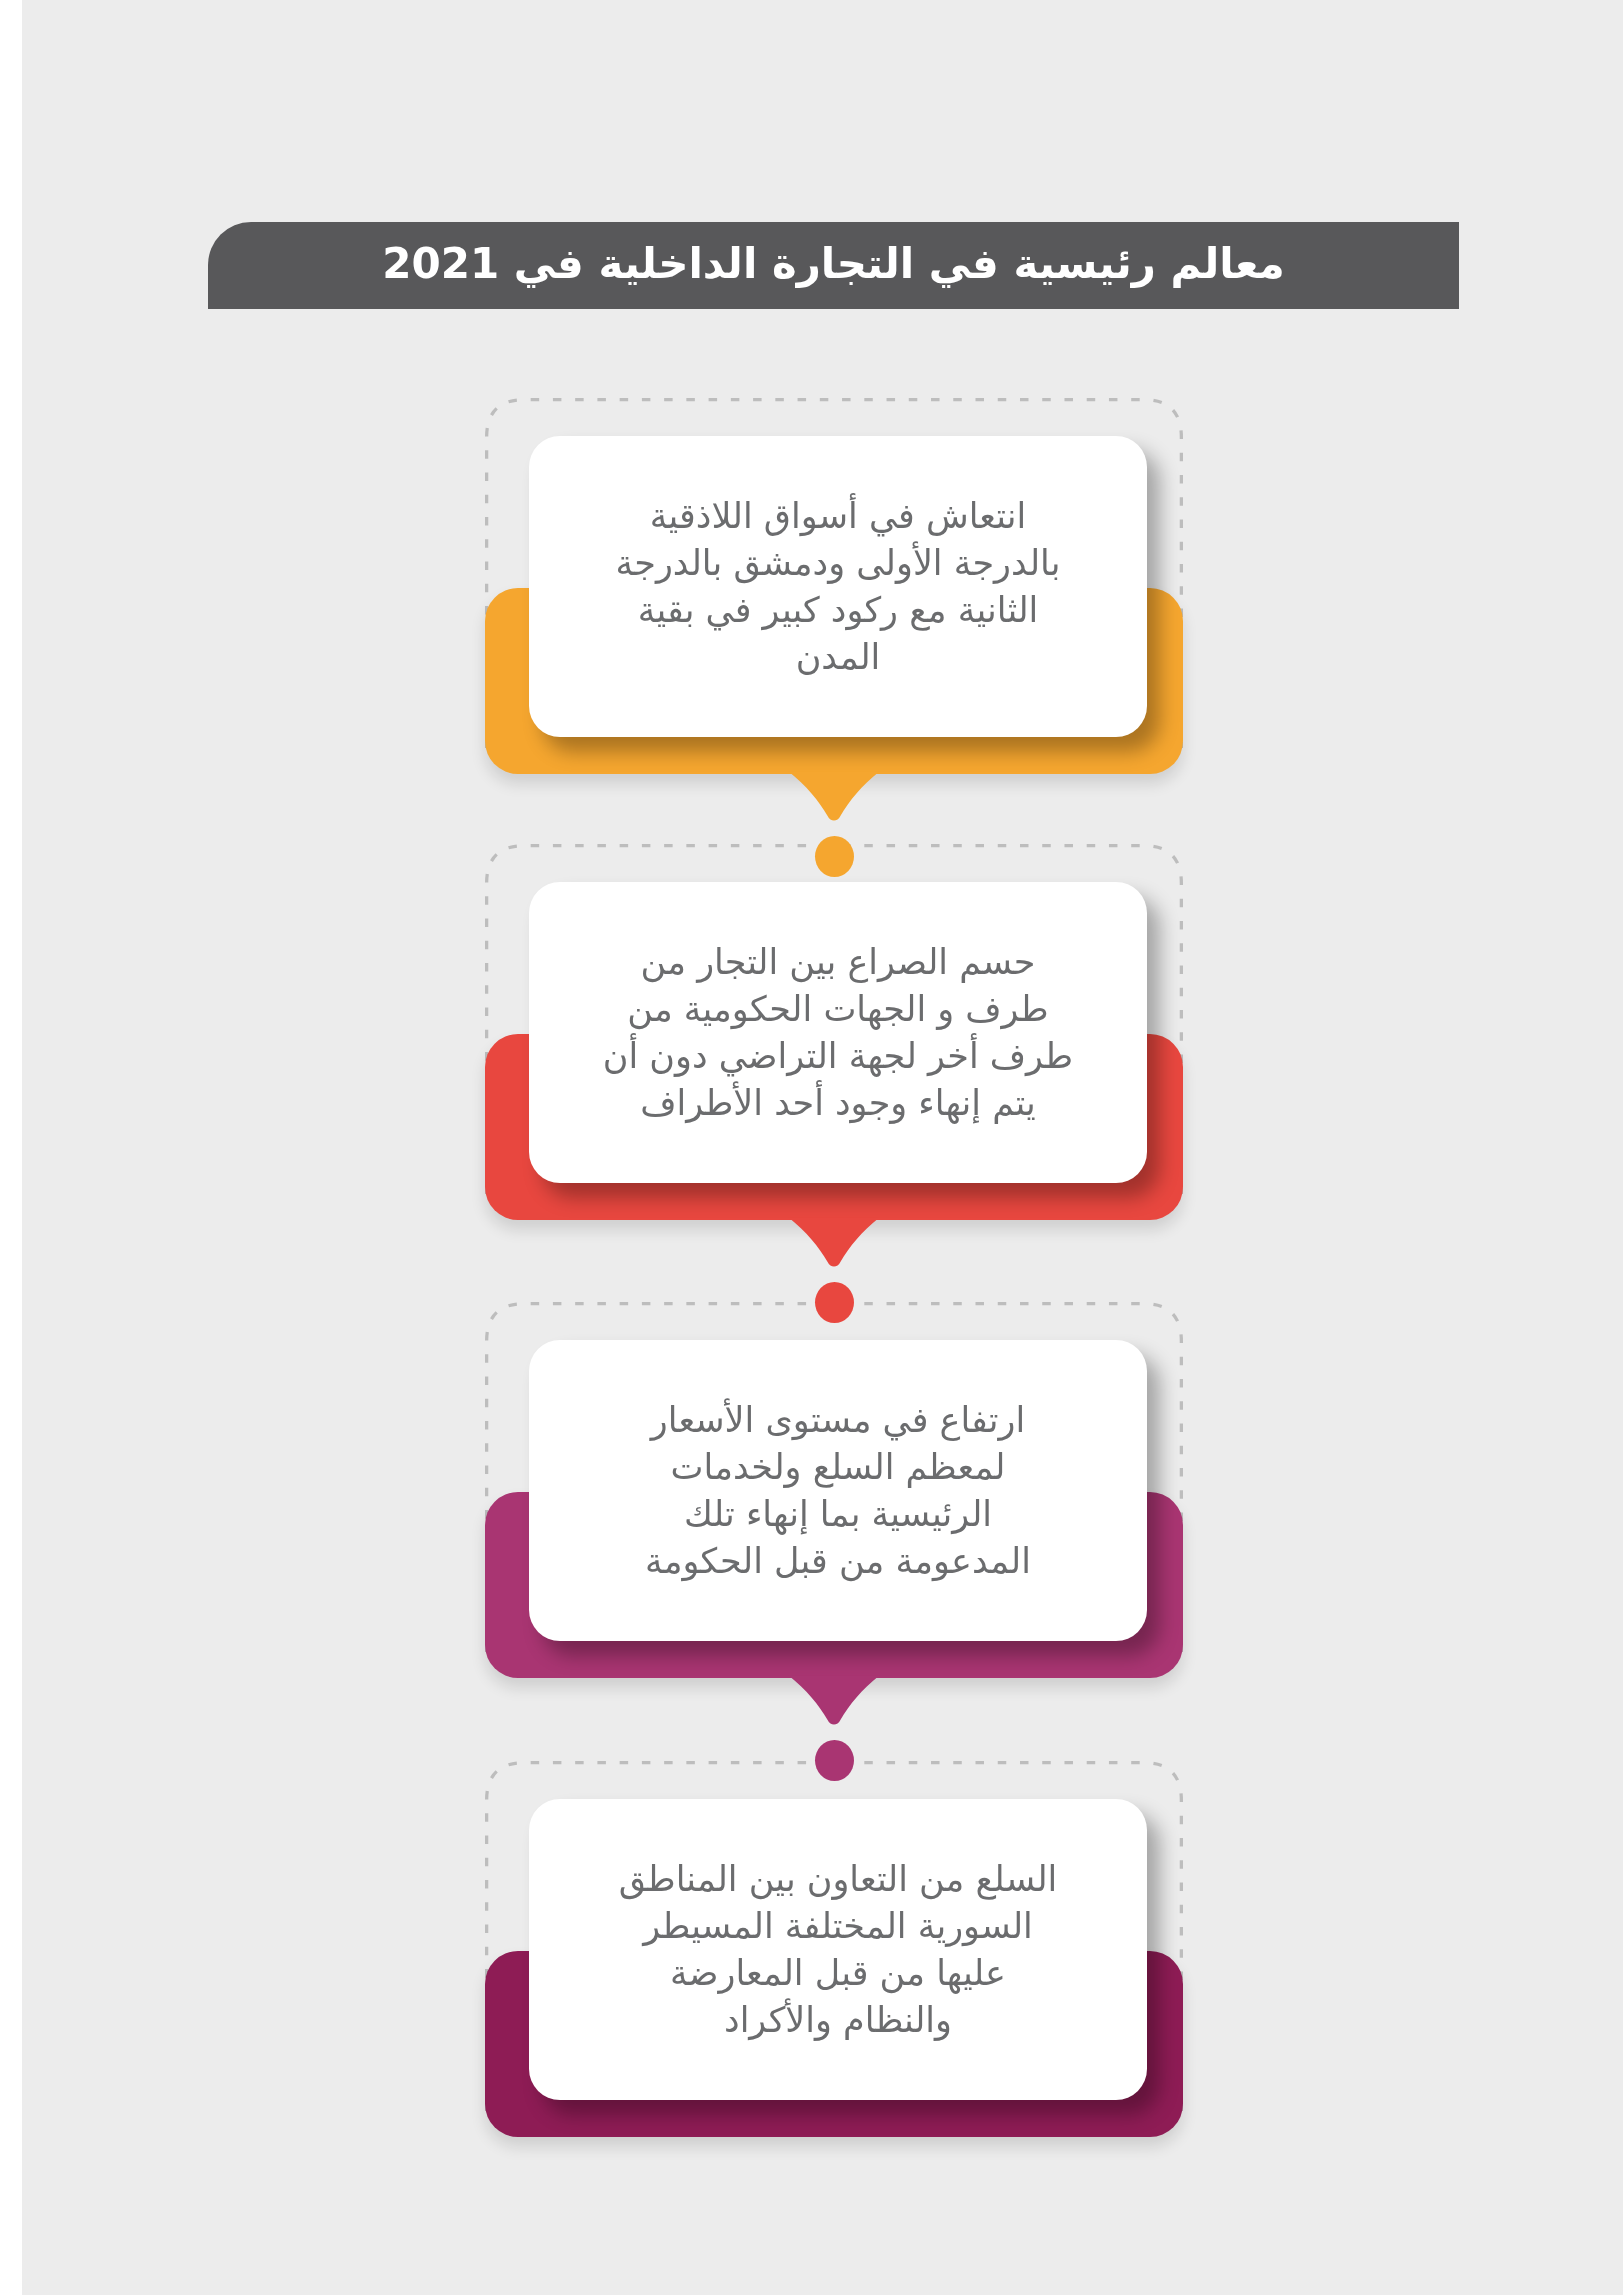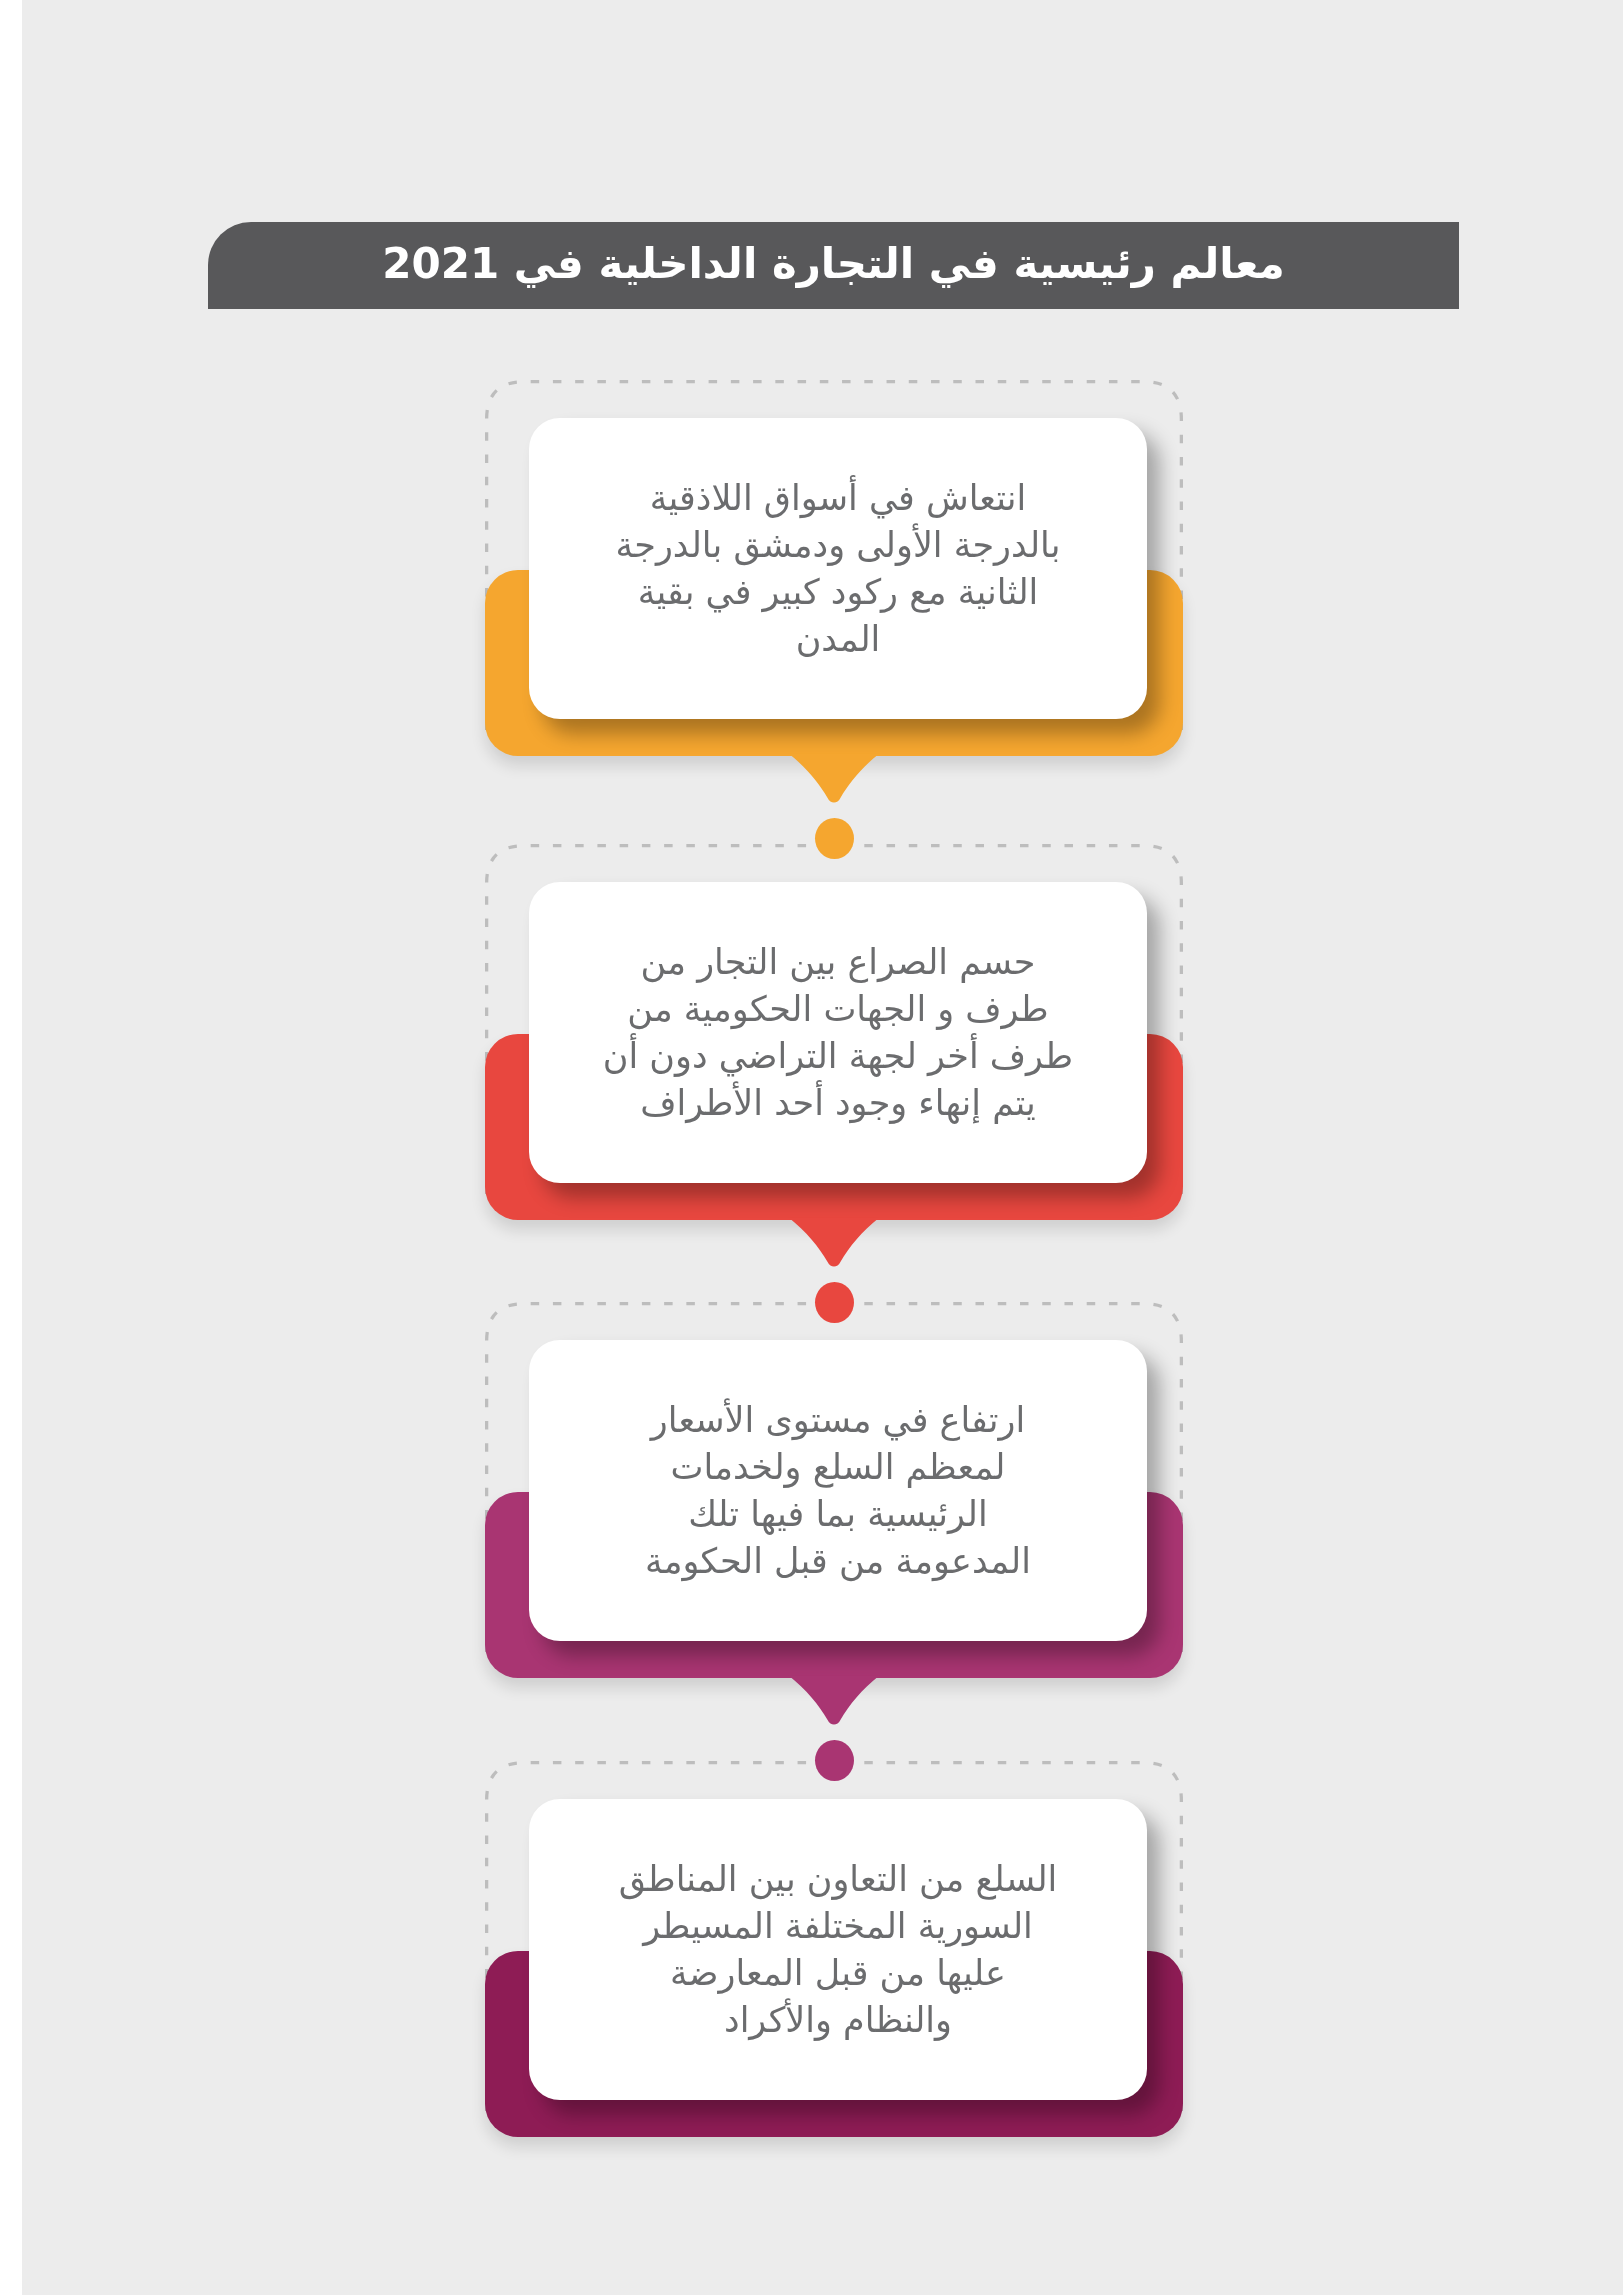--- a/index.html
+++ b/index.html
@@ -19,21 +19,21 @@
     background:var(--bar); border-radius:43px 0 0 0;
     display:flex; align-items:center; justify-content:center;
   }
   .title-text{
     color:var(--bar-text); font-size:42px; font-weight:bold;
     letter-spacing:0px; direction:rtl; white-space:nowrap;
     padding-bottom:3.9px;
   }
   
   .group{ position:absolute; left:463px; width:698px; height:504px; color:#999; }
-  .g1{ top:380px; } .g2{ top:844px; } .g3{ top:1302px; } .g4{ top:1761px; }
+  .g1{ top:398px; } .g2{ top:844px; } .g3{ top:1302px; } .g4{ top:1761px; }
   .dash-svg{ position:absolute; left:0; top:0; width:698px; height:350px; z-index:1; }
   .dash-svg path{ fill:none; stroke:var(--dash); stroke-width:5; }
   .bubble{
     position:absolute; left:0; top:190px; width:698px; height:186px;
     background:var(--c); border-radius:33px; z-index:2;
     box-shadow:0 9.2px 14.4px rgba(0,0,0,0.12);
   }
   .tail-svg{ position:absolute; left:300px; top:373px; width:98px; height:54px; z-index:2; }
   .tail-svg path{ fill:var(--c); }
   .card{
@@ -99,21 +99,21 @@
     <svg class="dash-svg" viewBox="0 0 1067 535">
       <path d="M2.5 535 L2.5 60 Q2.5 2.5 60 2.5 L1007 2.5 Q1064.5 2.5 1064.5 60 L1064.5 535" stroke-dasharray="13 21"></path>
     </svg>
     <div class="bubble"></div>
     <svg class="tail-svg" viewBox="0 0 150 82">
       <path d="M5 0 H145 C117 22 98 46 85 68 C80 78 70 78 65 68 C52 46 33 22 5 0 Z"></path>
     </svg>
     <div class="card">
       <div class="card-text">ارتفاع في مستوى الأسعار
 لمعظم السلع ولخدمات
-الرئيسية بما فيها تلك
+الرئيسية بما إنهاء تلك
 المدعومة من قبل الحكومة</div>
     </div>
     <div class="dot"></div>
   </div>
 
   <div class="group g4" style="--c: #8E1C55;">
     <svg class="dash-svg" viewBox="0 0 1067 535">
       <path d="M2.5 535 L2.5 60 Q2.5 2.5 60 2.5 L1007 2.5 Q1064.5 2.5 1064.5 60 L1064.5 535" stroke-dasharray="13 21"></path>
     </svg>
     <div class="bubble"></div>

